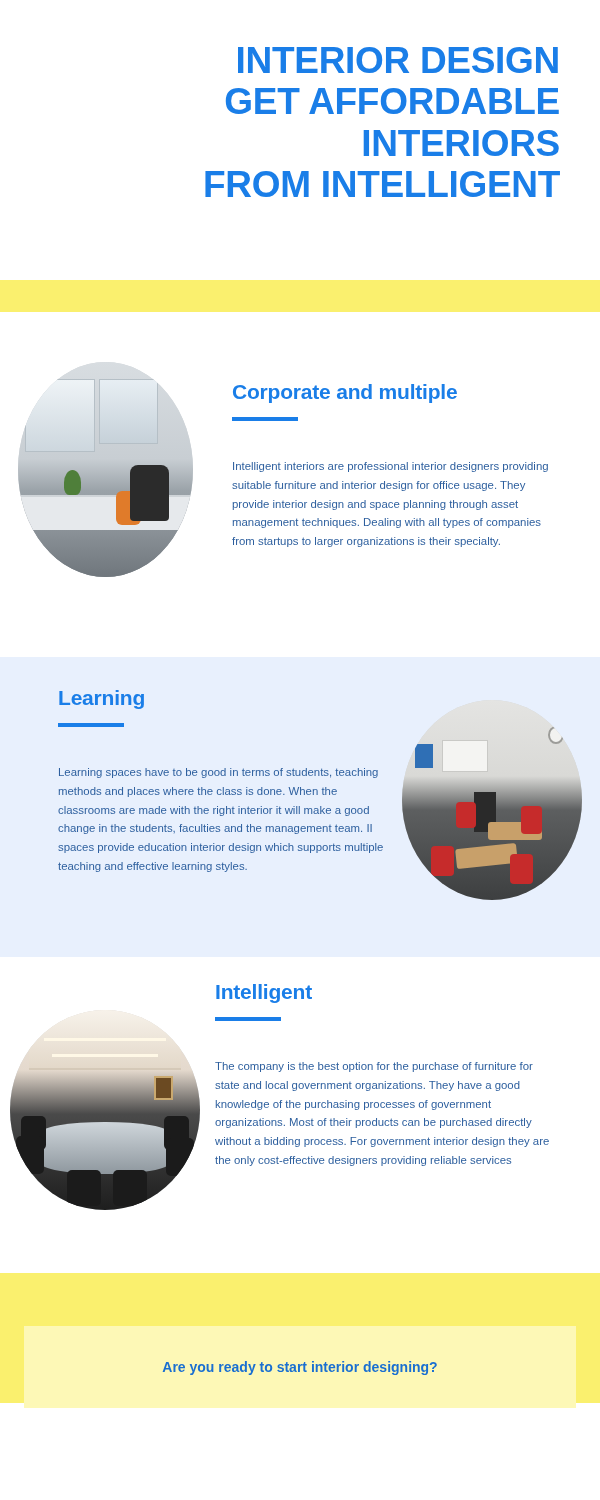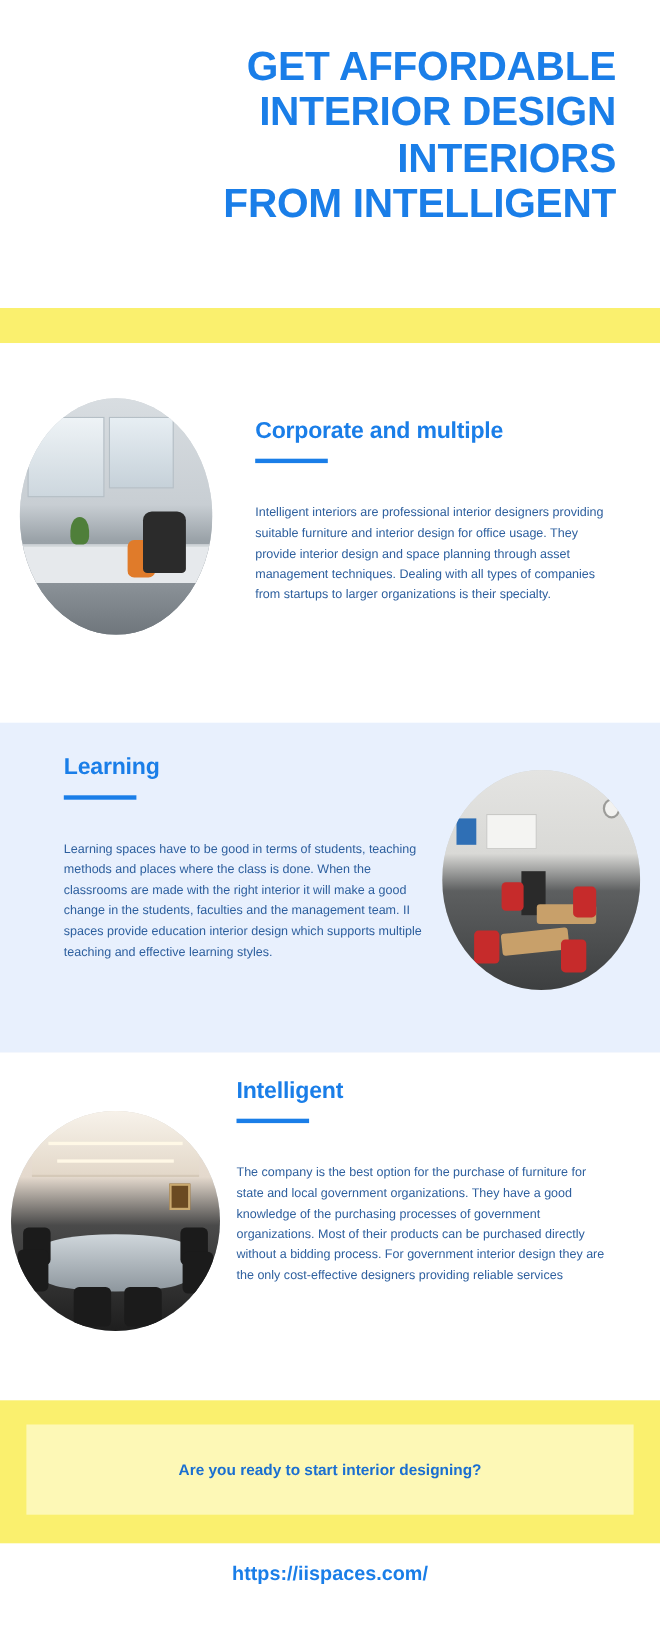--- a/index.html
+++ b/index.html
@@ -122,21 +122,21 @@
     position: absolute;
     left: 0;
     top: 1273px;
     width: 600px;
     height: 130px;
     background: #faf06e;
   }
   .cta-box {
     position: absolute;
     left: 24px;
-    top: 1295px;
+    top: 1326px;
     width: 552px;
     height: 82px;
     background: #fdf8b6;
     display: flex;
     align-items: center;
     justify-content: center;
   }
   .cta-text {
     color: #1a6fd1;
     font-weight: bold;
@@ -212,22 +212,22 @@
   .ph-board .art { position: absolute; top: 33%; right: 14%; width: 10%; height: 12%;
       background: #6b4a22; border: 2px solid #caa96f; }
 </style>
 </head>
 <body>
 
 <div class="page">
 
   <div class="header">
     <div class="headline">
+      <div>INTERIOR DESIGN</div>
       <div>GET AFFORDABLE</div>
-      <div>INTERIOR DESIGN</div>
       <div>INTERIORS</div>
       <div>FROM INTELLIGENT</div>
     </div>
   </div>
   <div class="yellow-band"></div>
 
   <div class="section corporate"></div>
   <div class="section education"></div>
   <div class="section government"></div>
 
@@ -300,16 +300,15 @@
         <div class="sec-title">Intelligent</div>
         <div class="rule"></div>
         <div class="body-text">The company is the best option for the purchase of furniture for state and local government organizations. They have a good knowledge of the purchasing processes of government organizations. Most of their products can be purchased directly without a bidding process. For government interior design they are the only cost-effective designers providing reliable services</div>
       </div>
     </div>
 
     <div class="footer-band"></div>
     <div class="cta-box">
       <div class="cta-text">Are you ready to start interior designing?</div>
     </div>
-    <div class="url">https://iispaces.com/</div>
 
   </div>
 </div>
 
 </body></html>

